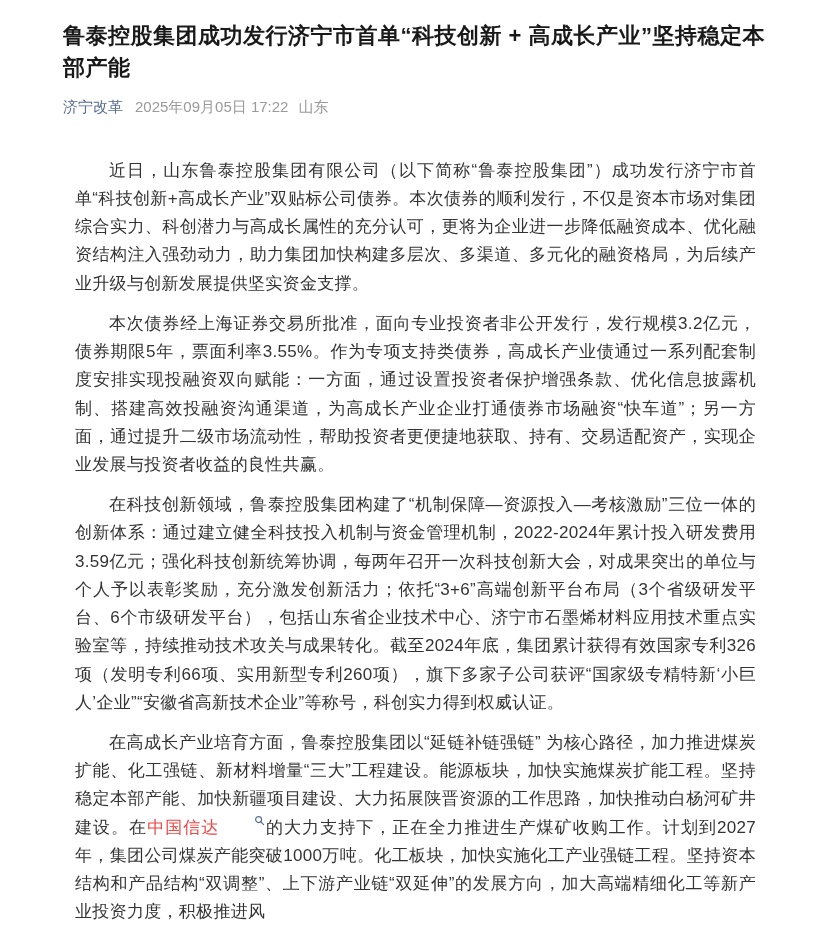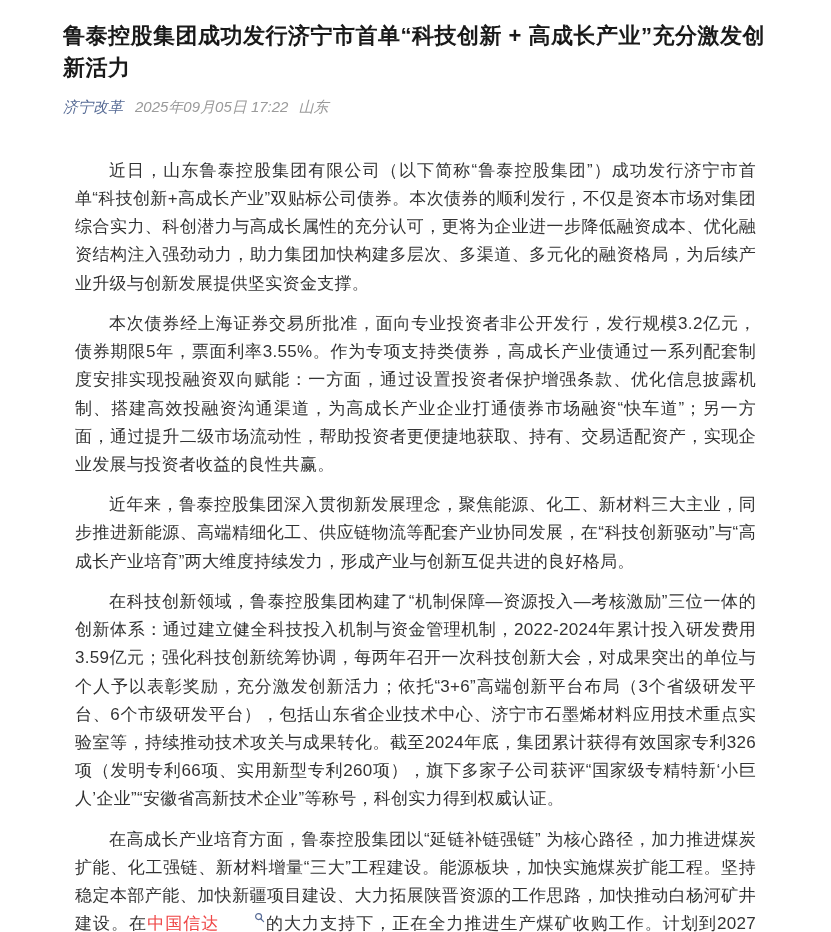--- a/index.html
+++ b/index.html
@@ -23,21 +23,20 @@
     font-weight: 700;
     line-height: 1.45;
     color: #191919;
     letter-spacing: 0.5px;
   }
   .meta-line {
     font-size: 15px;
     line-height: 1.4;
     color: #9a9a9a;
     margin: 0 0 40px 0;
-    font-style: italic;
   }
   .meta-line .account-name {
     color: #576b95;
     margin-right: 12px;
     cursor: pointer;
   }
   .meta-line .publish-time {
     margin-right: 10px;
   }
   .article-body p {
@@ -63,33 +62,32 @@
     width: 11px;
     height: 11px;
     display: inline-block;
   }
 </style>
 </head>
 <body>
 
 <div class="page">
 
-  <h1 class="article-title">鲁泰控股集团成功发行济宁市首单“科技创新 + 高成长产业”充分激发创新活力</h1>
+  <h1 class="article-title">鲁泰控股集团成功发行济宁市首单“科技创新 + 高成长产业”坚持稳定本部产能</h1>
 
   <div class="meta-line">
     <span class="account-name">济宁改革</span><span class="publish-time">2025年09月05日 17:22</span><span class="publish-location">山东</span>
   </div>
 
   <div class="article-body">
 
     <p>近日，山东鲁泰控股集团有限公司（以下简称“鲁泰控股集团”）成功发行济宁市首单“科技创新+高成长产业”双贴标公司债券。本次债券的顺利发行，不仅是资本市场对集团综合实力、科创潜力与高成长属性的充分认可，更将为企业进一步降低融资成本、优化融资结构注入强劲动力，助力集团加快构建多层次、多渠道、多元化的融资格局，为后续产业升级与创新发展提供坚实资金支撑。</p>
 
     <p>本次债券经上海证券交易所批准，面向专业投资者非公开发行，发行规模3.2亿元，债券期限5年，票面利率3.55%。作为专项支持类债券，高成长产业债通过一系列配套制度安排实现投融资双向赋能：一方面，通过设置投资者保护增强条款、优化信息披露机制、搭建高效投融资沟通渠道，为高成长产业企业打通债券市场融资“快车道”；另一方面，通过提升二级市场流动性，帮助投资者更便捷地获取、持有、交易适配资产，实现企业发展与投资者收益的良性共赢。</p>
 
-    <p>近年来，鲁泰控股集团深入贯彻新发展理念，聚焦能源、化工、新材料三大主业，同步推进新能源、高端精细化工、供应链物流等配套产业协同发展，在“科技创新驱动”与“高成长产业培育”两大维度持续发力，形成产业与创新互促共进的良好格局。</p>
 
     <p>在科技创新领域，鲁泰控股集团构建了“机制保障—资源投入—考核激励”三位一体的创新体系：通过建立健全科技投入机制与资金管理机制，2022-2024年累计投入研发费用3.59亿元；强化科技创新统筹协调，每两年召开一次科技创新大会，对成果突出的单位与个人予以表彰奖励，充分激发创新活力；依托“3+6”高端创新平台布局（3个省级研发平台、6个市级研发平台），包括山东省企业技术中心、济宁市石墨烯材料应用技术重点实验室等，持续推动技术攻关与成果转化。截至2024年底，集团累计获得有效国家专利326项（发明专利66项、实用新型专利260项），旗下多家子公司获评“国家级专精特新‘小巨人’企业”“安徽省高新技术企业”等称号，科创实力得到权威认证。</p>
 
     <p><span>在高成长产业培育方面，鲁泰控股集团以“延链补链强链” 为核心路径，加力推进煤炭扩能、化工强链、新材料增量“三大”工程建设。能源板块，加快实施煤炭扩能工程。坚持稳定本部产能、加快新疆项目建设、大力拓展陕晋资源的工作思路，加快推动白杨河矿井建设。在</span><span class="kw-link"><span>中国信达</span><span class="mag-sup"><svg viewBox="0 0 24 24" aria-hidden="true">
               <circle cx="10" cy="10" r="6.5" fill="none" stroke="#576b95" stroke-width="2.6"></circle>
               <line x1="15.2" y1="15.2" x2="21" y2="21" stroke="#576b95" stroke-width="2.6" stroke-linecap="round"></line>
             </svg></span></span><span>的大力支持下，正在全力推进生产煤矿收购工作。计划到2027年，集团公司煤炭产能突破1000万吨。化工板块，加快实施化工产业强链工程。坚持资本结构和产品结构“双调整”、上下游产业链“双延伸”的发展方向，加大高端精细化工等新产业投资力度，积极推进风</span></p>
 
   </div>
 </div>

